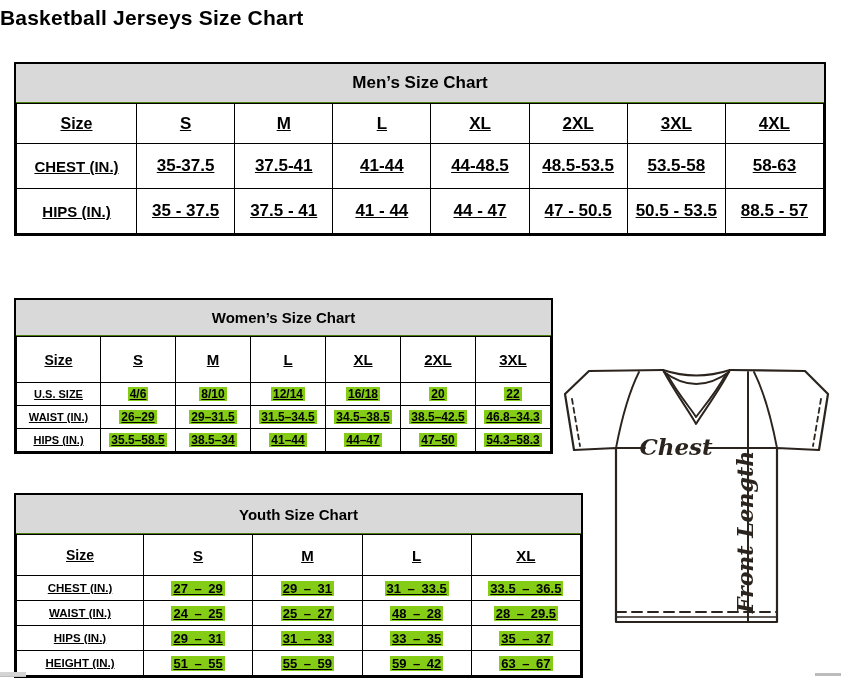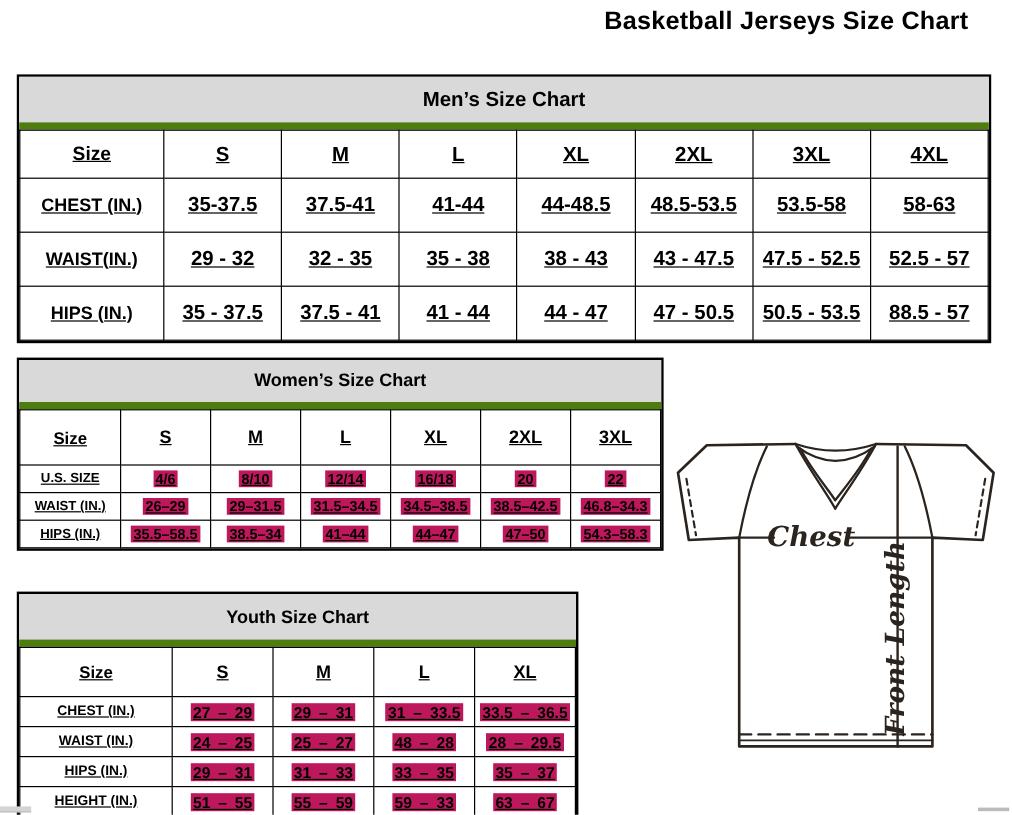--- a/index.html
+++ b/index.html
@@ -1,55 +1,55 @@
 <!DOCTYPE html>
 <html><head>
 <meta charset="utf-8">
 <style>
   html,body{margin:0;padding:0;}
   body{
     width:843px;height:679px;position:relative;background:#ffffff;
     font-family:"Liberation Sans", sans-serif;overflow:hidden;color:#000;
   }
   .page-title{
-    position:absolute;top:6px;left:0;width:807px;text-align:right;
+    position:absolute;top:6px;left:0;width:807px;text-align:left;
     font-size:21px;font-weight:bold;letter-spacing:0.2px;
   }
   .size-table{position:absolute;border:2px solid #000;background:#fff;box-sizing:border-box;}
   .table-title{
-    background:#d9d9d9;border-bottom:6px solid #4d7c0f;text-align:center;
+    background:#d9d9d9;border-bottom:1px solid #4d7c0f;text-align:center;
     font-weight:bold;display:flex;align-items:center;justify-content:center;
   }
   table{border-collapse:collapse;width:100%;table-layout:fixed;text-decoration:underline;}
   th,td{border:1px solid #000;text-align:center;font-weight:bold;padding:0;}
   
   .tbl-mens{left:14px;top:62px;width:812px;}
   .tbl-mens .table-title{height:38px;font-size:17px;}
   .tbl-mens th{height:39px;font-size:17px;}
   .tbl-mens td{height:44px;font-size:17px;}
   .tbl-mens td:first-child{font-size:15px;}
   .tbl-mens th:first-child{width:119px;font-size:16px;}
   
   .tbl-womens{left:14px;top:298px;width:539px;}
   .tbl-womens .table-title{height:35px;font-size:15px;}
   .tbl-womens th{height:45px;font-size:15px;}
   .tbl-womens td{height:22px;font-size:12px;}
   .tbl-womens td:first-child{font-size:11px;}
   .tbl-womens th:first-child{width:83px;font-size:14px;}
   
-  .tbl-youth{left:14px;top:493px;width:468px;}
+  .tbl-youth{left:14px;top:493px;width:569px;}
   .tbl-youth .table-title{height:38px;font-size:15px;}
   .tbl-youth th{height:40px;font-size:15px;}
   .tbl-youth td{height:24px;font-size:13px;word-spacing:3px;}
   .tbl-youth td:first-child{font-size:11.5px;word-spacing:0;}
   .tbl-youth th:first-child{width:126px;font-size:14px;}
   
   .tbl-womens .hl,.tbl-youth .hl,
   .tbl-womens td:first-child,.tbl-youth td:first-child{background:transparent;}
-  .tbl-womens .hl,.tbl-youth .hl{background:#be185d;padding:0 2px;}
+  .tbl-womens .hl,.tbl-youth .hl{background:#84cc16;padding:0 2px;}
   .jersey{position:absolute;left:558px;top:360px;width:282px;height:280px;}
   .jersey text{
     font-family:"DejaVu Serif", serif;font-style:italic;font-weight:bold;
     fill:#2b241e;
   }
   .scroll-frag{position:absolute;}
   .scroll-frag.left{left:0;bottom:2px;width:26px;height:4px;background:#d4d4d4;border-bottom:1px solid #bdbdbd;}
   .scroll-frag.right{left:815px;bottom:3px;width:26px;height:3px;background:#bcbcbc;}
 </style>
 </head>
@@ -77,30 +77,20 @@
           <td>CHEST (IN.)</td>
           <td><span class="hl">35-37.5</span></td>
           <td><span class="hl">37.5-41</span></td>
           <td><span class="hl">41-44</span></td>
           <td><span class="hl">44-48.5</span></td>
           <td><span class="hl">48.5-53.5</span></td>
           <td><span class="hl">53.5-58</span></td>
           <td><span class="hl">58-63</span></td>
         </tr>
         <tr>
-          <td>WAIST(IN.)</td>
-          <td><span class="hl">29 - 32</span></td>
-          <td><span class="hl">32 - 35</span></td>
-          <td><span class="hl">35 - 38</span></td>
-          <td><span class="hl">38 - 43</span></td>
-          <td><span class="hl">43 - 47.5</span></td>
-          <td><span class="hl">47.5 - 52.5</span></td>
-          <td><span class="hl">52.5 - 57</span></td>
-        </tr>
-        <tr>
           <td>HIPS (IN.)</td>
           <td><span class="hl">35 - 37.5</span></td>
           <td><span class="hl">37.5 - 41</span></td>
           <td><span class="hl">41 - 44</span></td>
           <td><span class="hl">44 - 47</span></td>
           <td><span class="hl">47 - 50.5</span></td>
           <td><span class="hl">50.5 - 53.5</span></td>
           <td><span class="hl">88.5 - 57</span></td>
         </tr>
       </tbody>
@@ -184,21 +174,21 @@
           <td>HIPS (IN.)</td>
           <td><span class="hl">29 – 31</span></td>
           <td><span class="hl">31 – 33</span></td>
           <td><span class="hl">33 – 35</span></td>
           <td><span class="hl">35 – 37</span></td>
         </tr>
         <tr>
           <td>HEIGHT (IN.)</td>
           <td><span class="hl">51 – 55</span></td>
           <td><span class="hl">55 – 59</span></td>
-          <td><span class="hl">59 – 33</span></td>
+          <td><span class="hl">59 – 42</span></td>
           <td><span class="hl">63 – 67</span></td>
         </tr>
       </tbody>
     </table>
 </div>
 
 <svg class="jersey" viewBox="0 0 282 280">
   <g fill="none" stroke="#2b241e" stroke-width="2.2" stroke-linejoin="round" stroke-linecap="round">
 
     <path d="M105,10 L31,11 L7,34 L16,90 L58,88 L58,262 L219,262 L219,88 L261,90 L270,34 L247,11 L172,10"></path>

